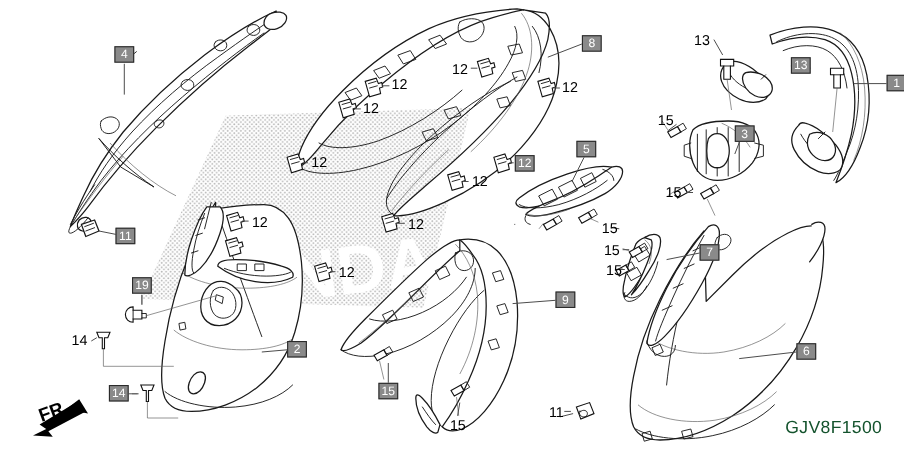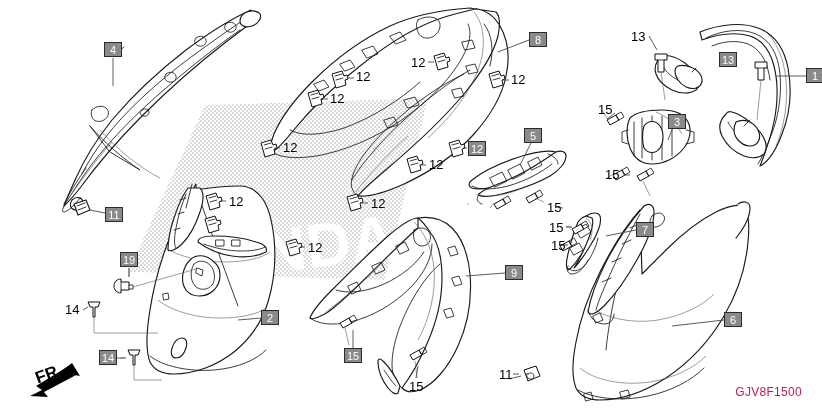--- a/index.html
+++ b/index.html
@@ -19,21 +19,21 @@
     box-sizing:border-box;
     letter-spacing:0;
   }
   
   .num{
     position:absolute;color:#000;font-size:13px;line-height:13px;
     font-family:"Liberation Sans",sans-serif;white-space:nowrap;
   }
 
   #partno{
-    position:absolute;right:20px;bottom:12px;font-size:12px;color:#be185d;
+    position:absolute;right:20px;bottom:12px;font-size:16px;color:#14532d;
     font-family:"Liberation Sans",sans-serif;letter-spacing:.3px;
   }
   #frlabel{
     position:absolute;left:36px;bottom:22px;font-size:17px;font-weight:bold;
     color:#000;font-family:"Liberation Sans",sans-serif;
     transform:rotate(-20deg);transform-origin:0 50%;
   }
 </style>
 </head>
 <body>

